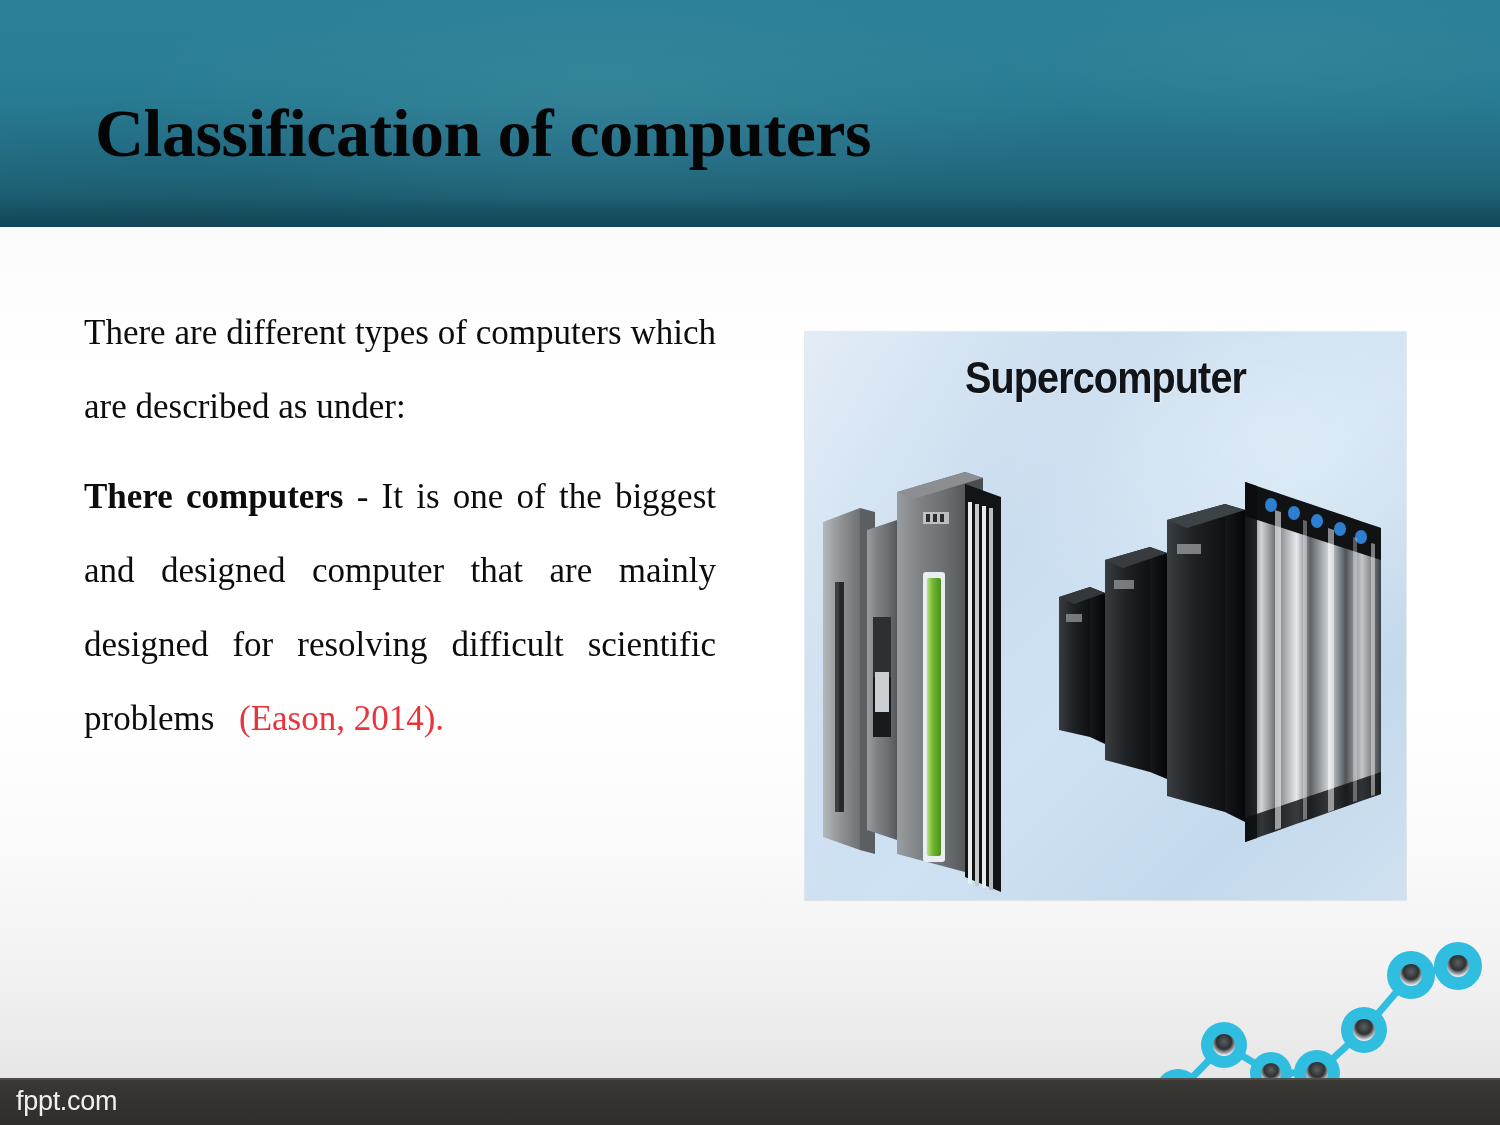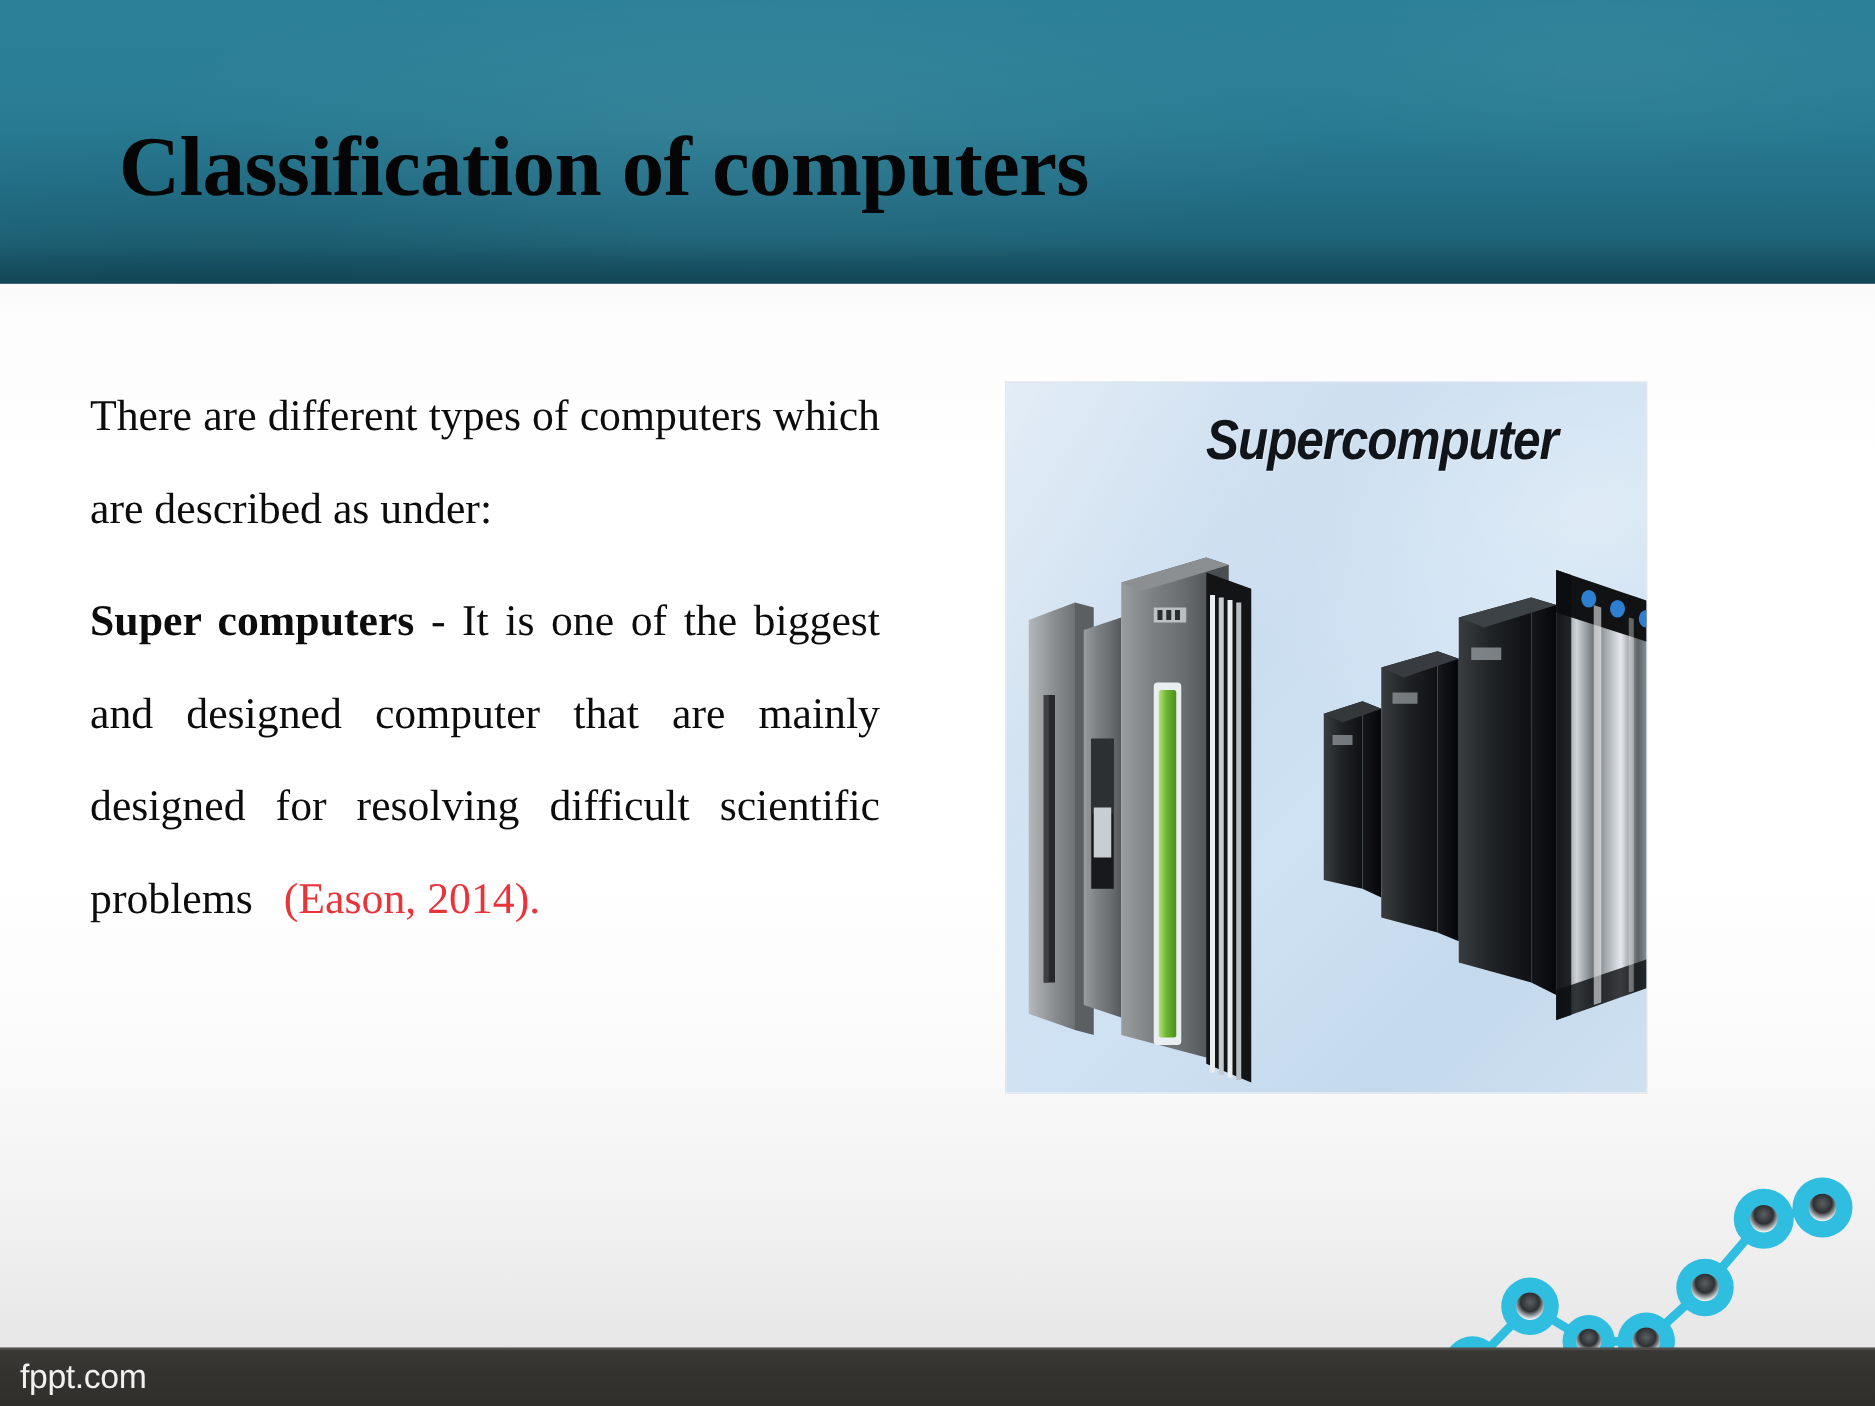--- a/index.html
+++ b/index.html
@@ -69,21 +69,21 @@
     font-weight: bold;
     color: #050505;
     letter-spacing: -0.5px;
     line-height: 1.05;
     white-space: nowrap;
   }
 
   
   #text-column {
     position: absolute;
-    left: 72px;
+    left: 84px;
     top: 296px;
     width: 632px;
   }
   .body-para {
     margin: 0;
     font-family: "Liberation Serif", "DejaVu Serif", serif;
     font-size: 35px;
     line-height: 74px;
     color: #0c0c0c;
     text-align: justify;
@@ -92,27 +92,26 @@
     hyphens: none;
   }
   .body-para.second { margin-top: 16px; }
   .body-para .lead { font-weight: bold; }
   .body-para .citation { color: #e8343b; margin-left: 16px; }
 
   
   #picture {
     position: absolute;
     left: 805px;
-    top: 306px;
-    width: 512px;
+    top: 332px;
+    width: 601px;
     height: 568px;
     background: linear-gradient(135deg, #ccdef0 0%, #c7dbee 28%, #cfe2f3 55%, #c4d9ec 80%, #cfe1f1 100%);
     overflow: hidden;
     box-shadow: 0 0 0 1px rgba(150,170,190,0.25);
-    font-style: italic;
   }
   #picture-sheen {
     position: absolute;
     left: 0; top: 0; width: 601px; height: 568px;
     background:
       linear-gradient(118deg, rgba(255,255,255,0.45) 0%, rgba(255,255,255,0.0) 36%),
       radial-gradient(ellipse 420px 300px at 78% 18%, rgba(255,255,255,0.30), rgba(255,255,255,0) 72%);
     pointer-events: none;
   }
   #picture-caption {
@@ -171,21 +170,21 @@
 
   <div id="header">
     <div id="header-texture"></div>
     <div id="header-bottom-band"></div>
     <h1 id="page-title">Classification of computers</h1>
   </div>
 
   <div id="text-column">
     <p class="body-para first">There are different types of computers which are described as under:</p>
     <p class="body-para second">
-      <span class="lead">Super computers</span><span> - It is one of the biggest and designed computer that are mainly designed for resolving difficult scientific problems </span><span class="citation">(Eason, 2014).</span>
+      <span class="lead">There computers</span><span> - It is one of the biggest and designed computer that are mainly designed for resolving difficult scientific problems </span><span class="citation">(Eason, 2014).</span>
     </p>
   </div>
 
   <div id="picture">
     <div id="picture-sheen"></div>
     <div id="picture-caption">Supercomputer</div>
 
     <svg width="601" height="568" viewBox="0 0 601 568" style="position:absolute;left:0;top:0;">
       <defs>
         <linearGradient id="gMidGray" x1="0" y1="0" x2="1" y2="0">

